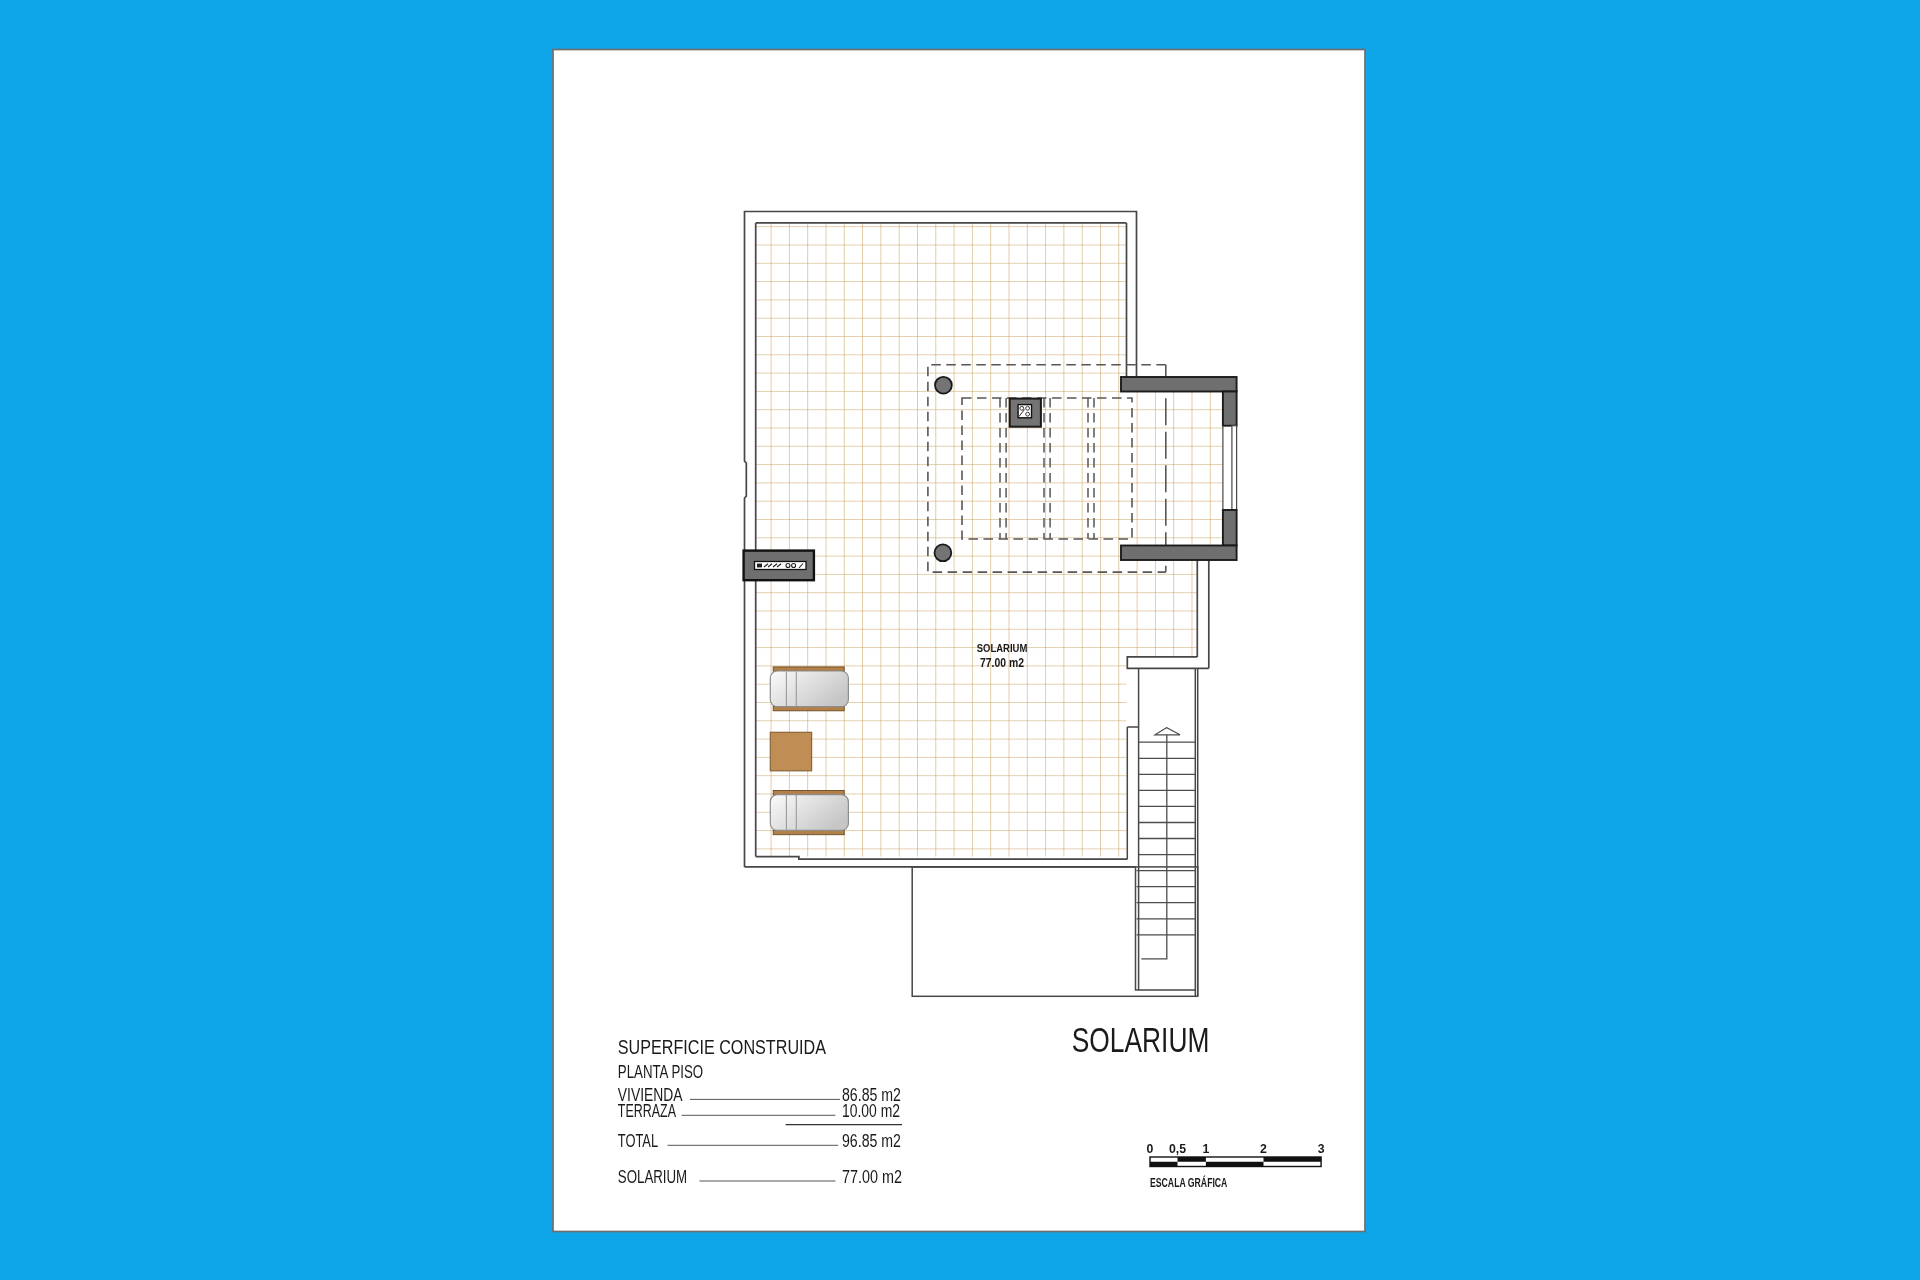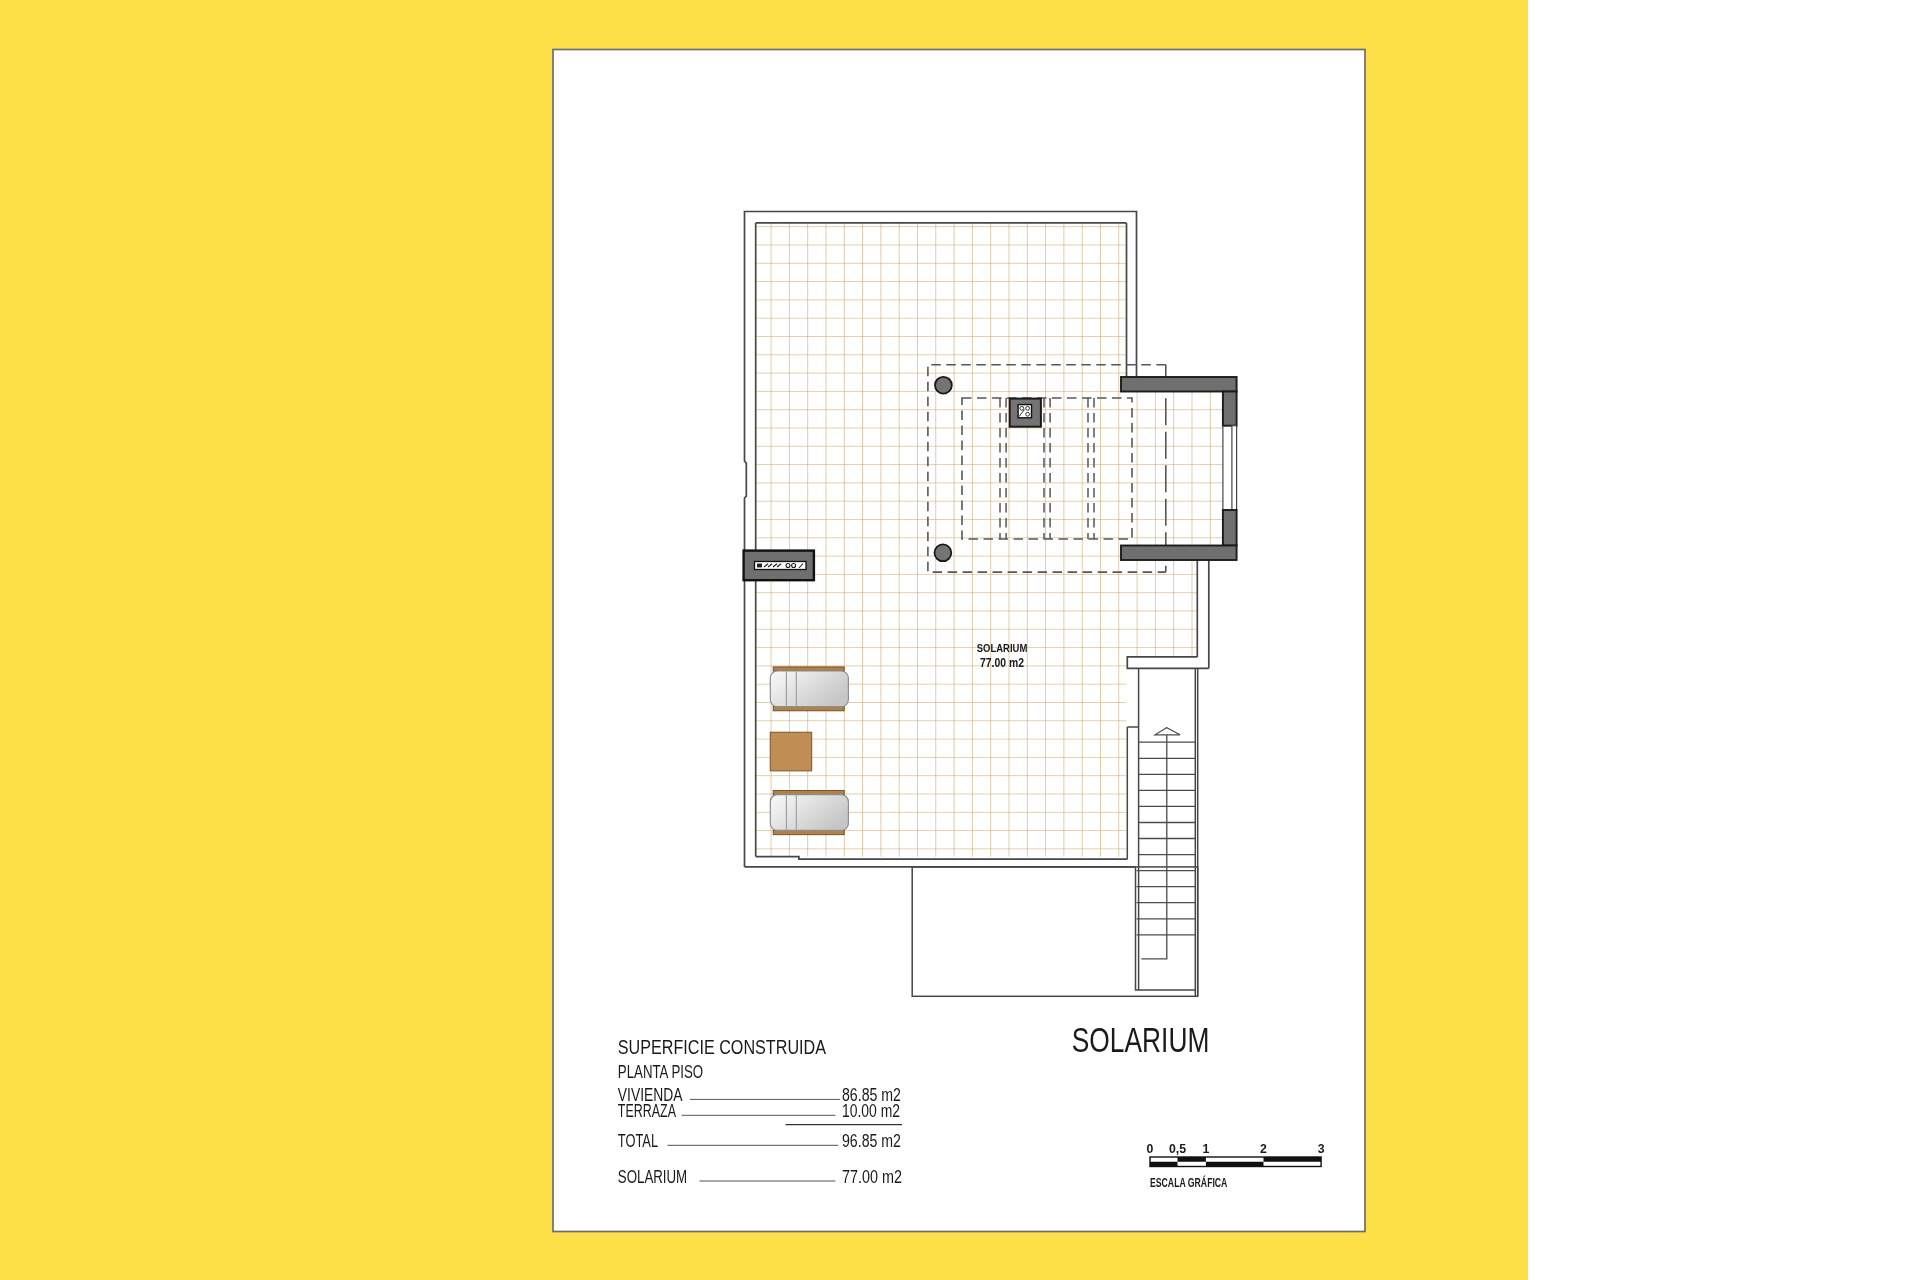--- a/index.html
+++ b/index.html
@@ -1,16 +1,16 @@
 <!DOCTYPE html>
 <html><head>
 <meta charset="utf-8">
 <style>
   html,body{margin:0;padding:0;background:#ffffff;}
-  #stage{position:relative;width:1528px;height:1280px;background:#fde047;overflow:hidden;}
+  #stage{position:relative;width:1920px;height:1280px;background:#0ea5e9;overflow:hidden;}
   svg text{font-family:"Liberation Sans", sans-serif;fill:#1a1a1a;}
 </style>
 </head>
 <body>
 <div id="stage">
 <svg width="1920" height="1280" viewBox="0 0 1920 1280" xmlns="http://www.w3.org/2000/svg">
 <defs>
   <pattern id="tiles" patternUnits="userSpaceOnUse" x="752.3" y="244.5" width="18.3" height="18.3">
     <path d="M0 0 H18.3 M0 0 V18.3" stroke="#c79d5b" stroke-width="1.05" fill="none"></path>
   </pattern>

